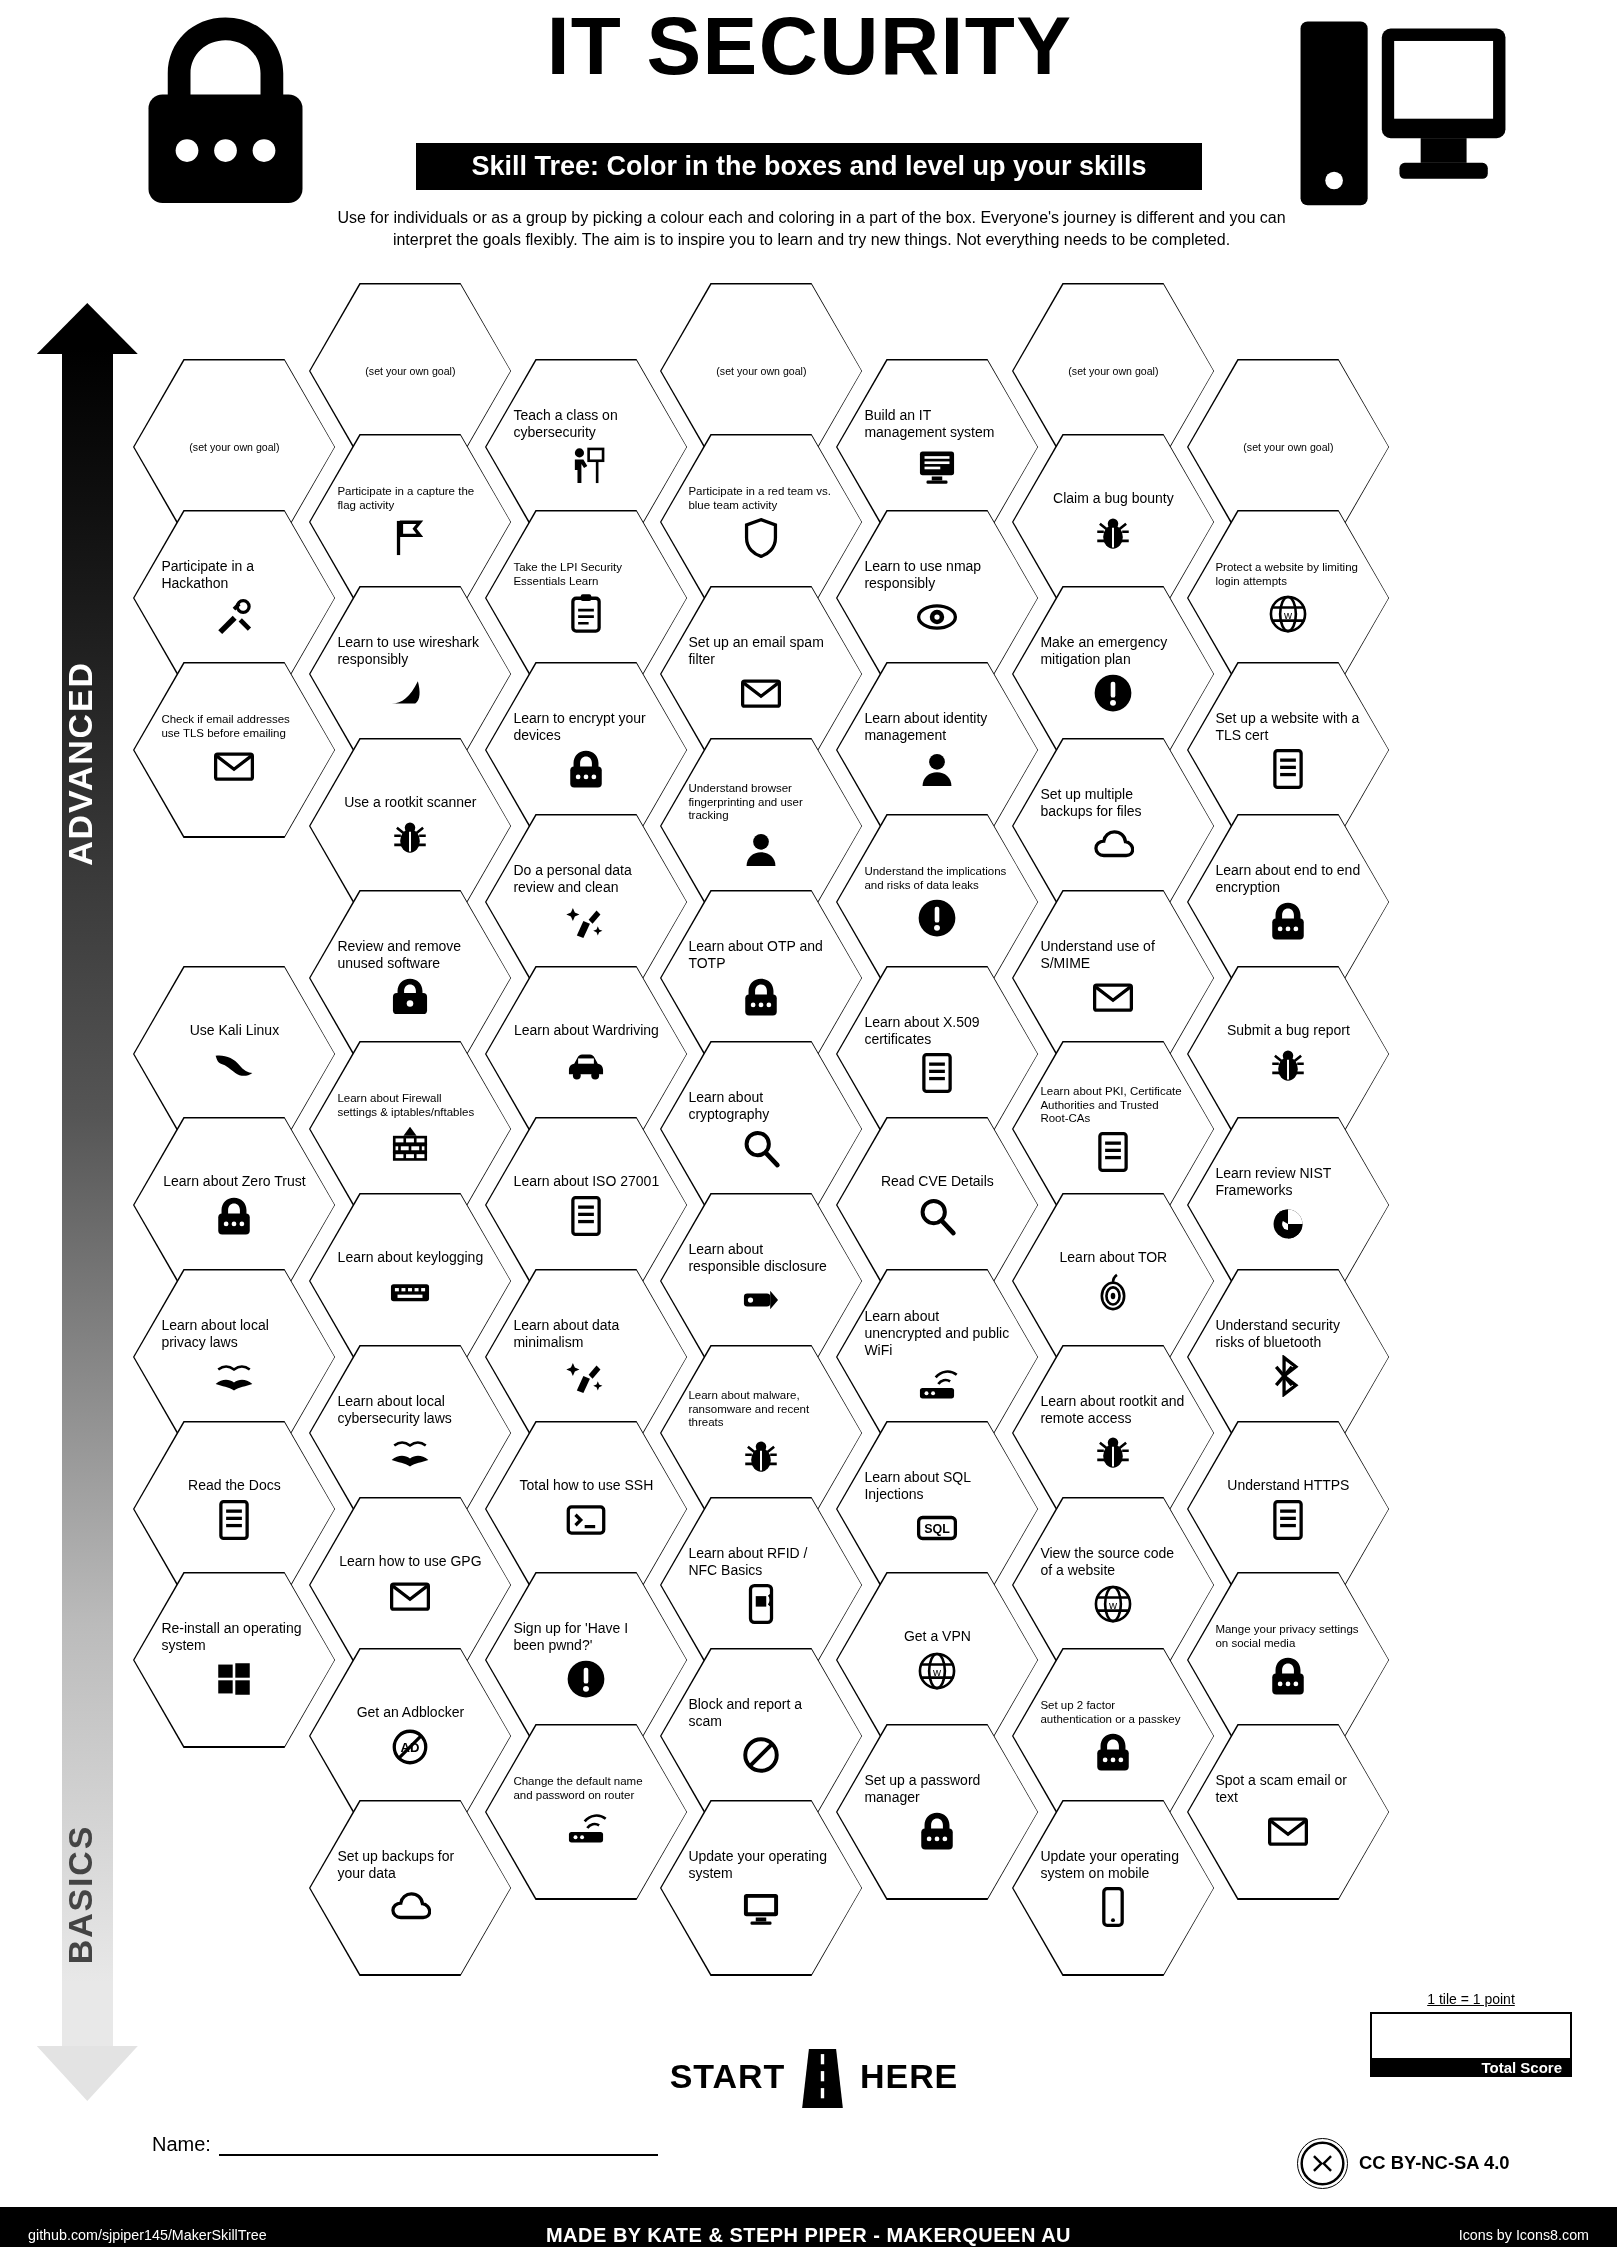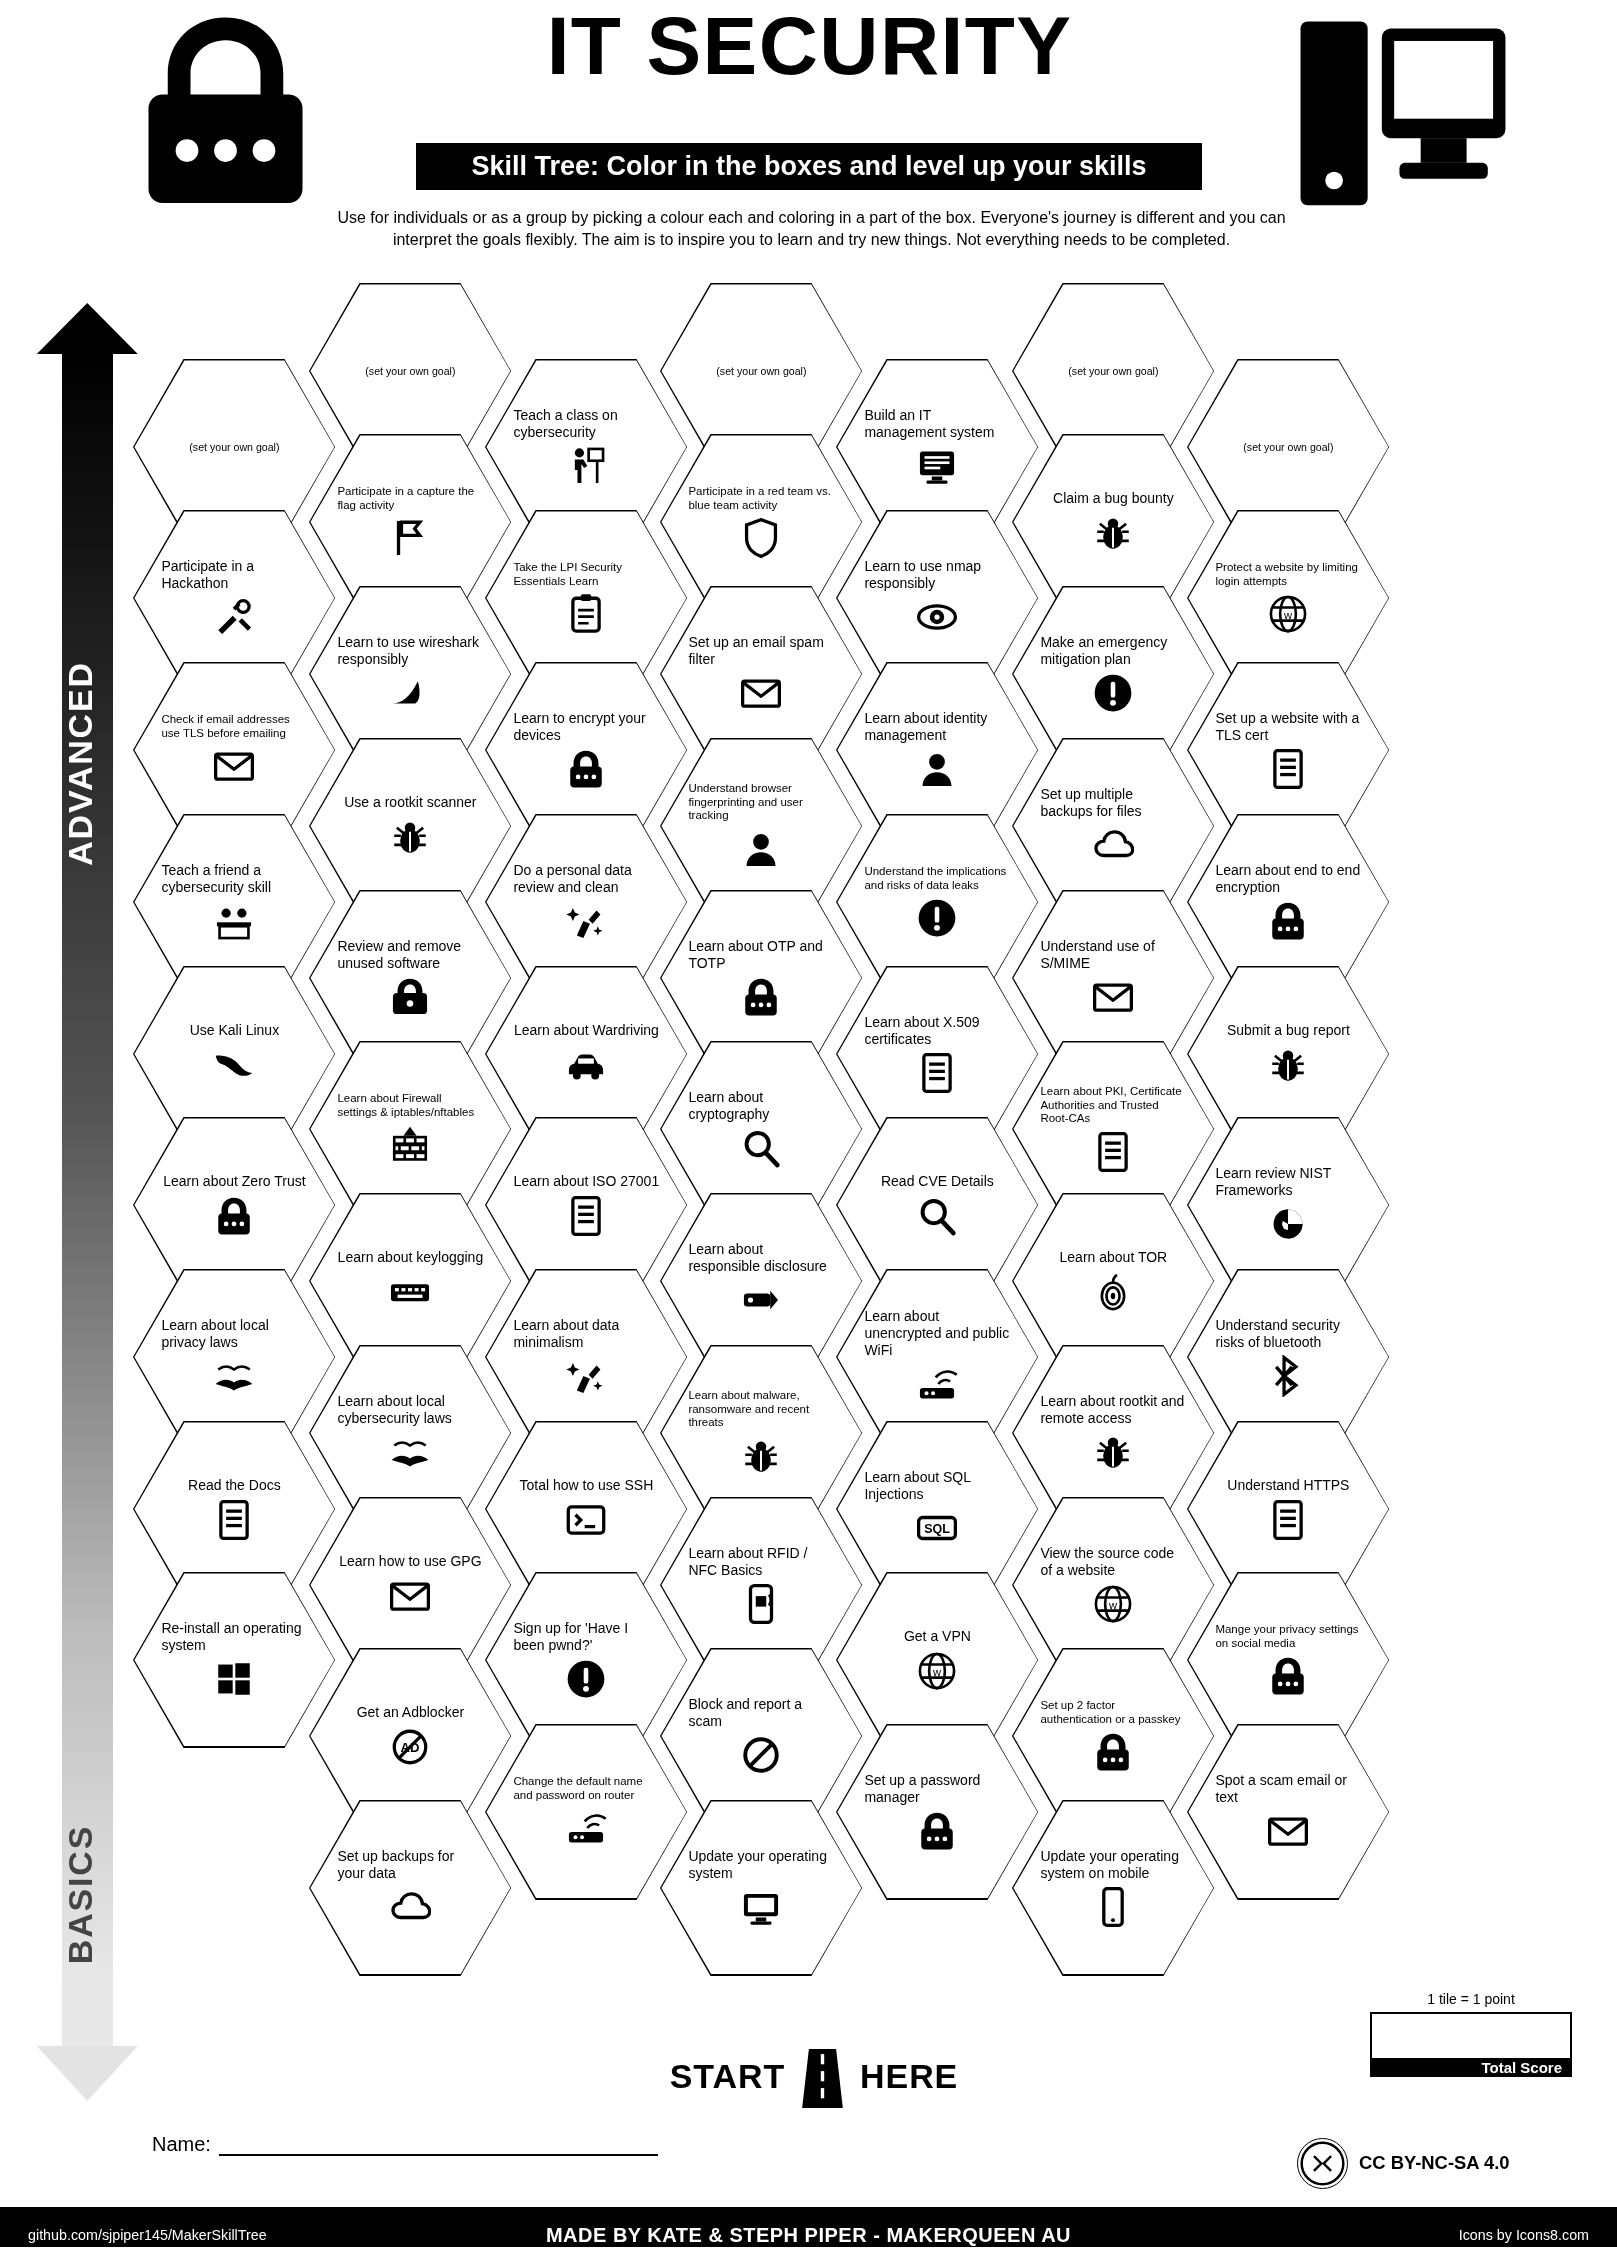--- a/index.html
+++ b/index.html
@@ -92,21 +92,21 @@
   .hex-icon svg { width:100%; height:100%; display:block; }
 
   
   #start-here {
     position:absolute; left:644px; top:2046px; width:340px; height:60px;
     display:flex; align-items:center; justify-content:center; gap:12px;
   }
   #start-here .word { font-size:34px; font-weight:bold; letter-spacing:0.9px; }
 
   
-  #score-note { position:absolute; left:1370px; top:1991px; width:202px; text-align:center; font-size:14px; }
+  #score-note { position:absolute; left:1370px; top:1991px; width:202px; text-align:center; font-size:14px;text-decoration:underline; }
   #score-box { position:absolute; left:1370px; top:2012px; width:202px; height:64px; border:2.3px solid #000; }
   #score-total {
     position:absolute; left:1370px; top:2058px; width:202px; height:19.3px;
     background:#000; color:#fff; font-size:15px; font-weight:bold;
     display:flex; align-items:center; justify-content:flex-end; padding-right:10px;
   }
 
   
   #name-row { position:absolute; left:152px; top:2124px; width:506px; height:32px; display:flex; align-items:flex-end; }
   #name-label { font-size:20px; }
@@ -183,34 +183,20 @@
       </div>
     </div>
     <div class="hexwrap" style="left: 133px; top: 662px;">
       <div class="border"></div>
       <div class="inner">
         <div class="hex-label small">Check if email addresses use TLS before emailing</div>
         <div class="hex-icon">
           <svg viewBox="0 0 64 64" xmlns="http://www.w3.org/2000/svg">
             <rect x="4" y="14" width="56" height="38" rx="3" fill="none" stroke="#000" stroke-width="5"></rect>
             <path d="M6 17l26 20 26-20" fill="none" stroke="#000" stroke-width="5"></path>
-          </svg>
-        </div>
-      </div>
-    </div>
-    <div class="hexwrap" style="left: 133px; top: 814px;">
-      <div class="border"></div>
-      <div class="inner">
-        <div class="hex-label">Teach a friend a cybersecurity skill</div>
-        <div class="hex-icon">
-          <svg viewBox="0 0 64 64" xmlns="http://www.w3.org/2000/svg">
-            <circle cx="20" cy="20" r="7" fill="#000"></circle>
-            <circle cx="44" cy="20" r="7" fill="#000"></circle>
-            <rect x="6" y="34" width="52" height="6" fill="#000"></rect>
-            <rect x="10" y="40" width="44" height="18" fill="none" stroke="#000" stroke-width="4"></rect>
           </svg>
         </div>
       </div>
     </div>
     <div class="hexwrap" style="left: 133px; top: 966px;">
       <div class="border"></div>
       <div class="inner">
         <div class="hex-label">Use Kali Linux</div>
         <div class="hex-icon">
           <svg viewBox="0 0 64 64" xmlns="http://www.w3.org/2000/svg">

